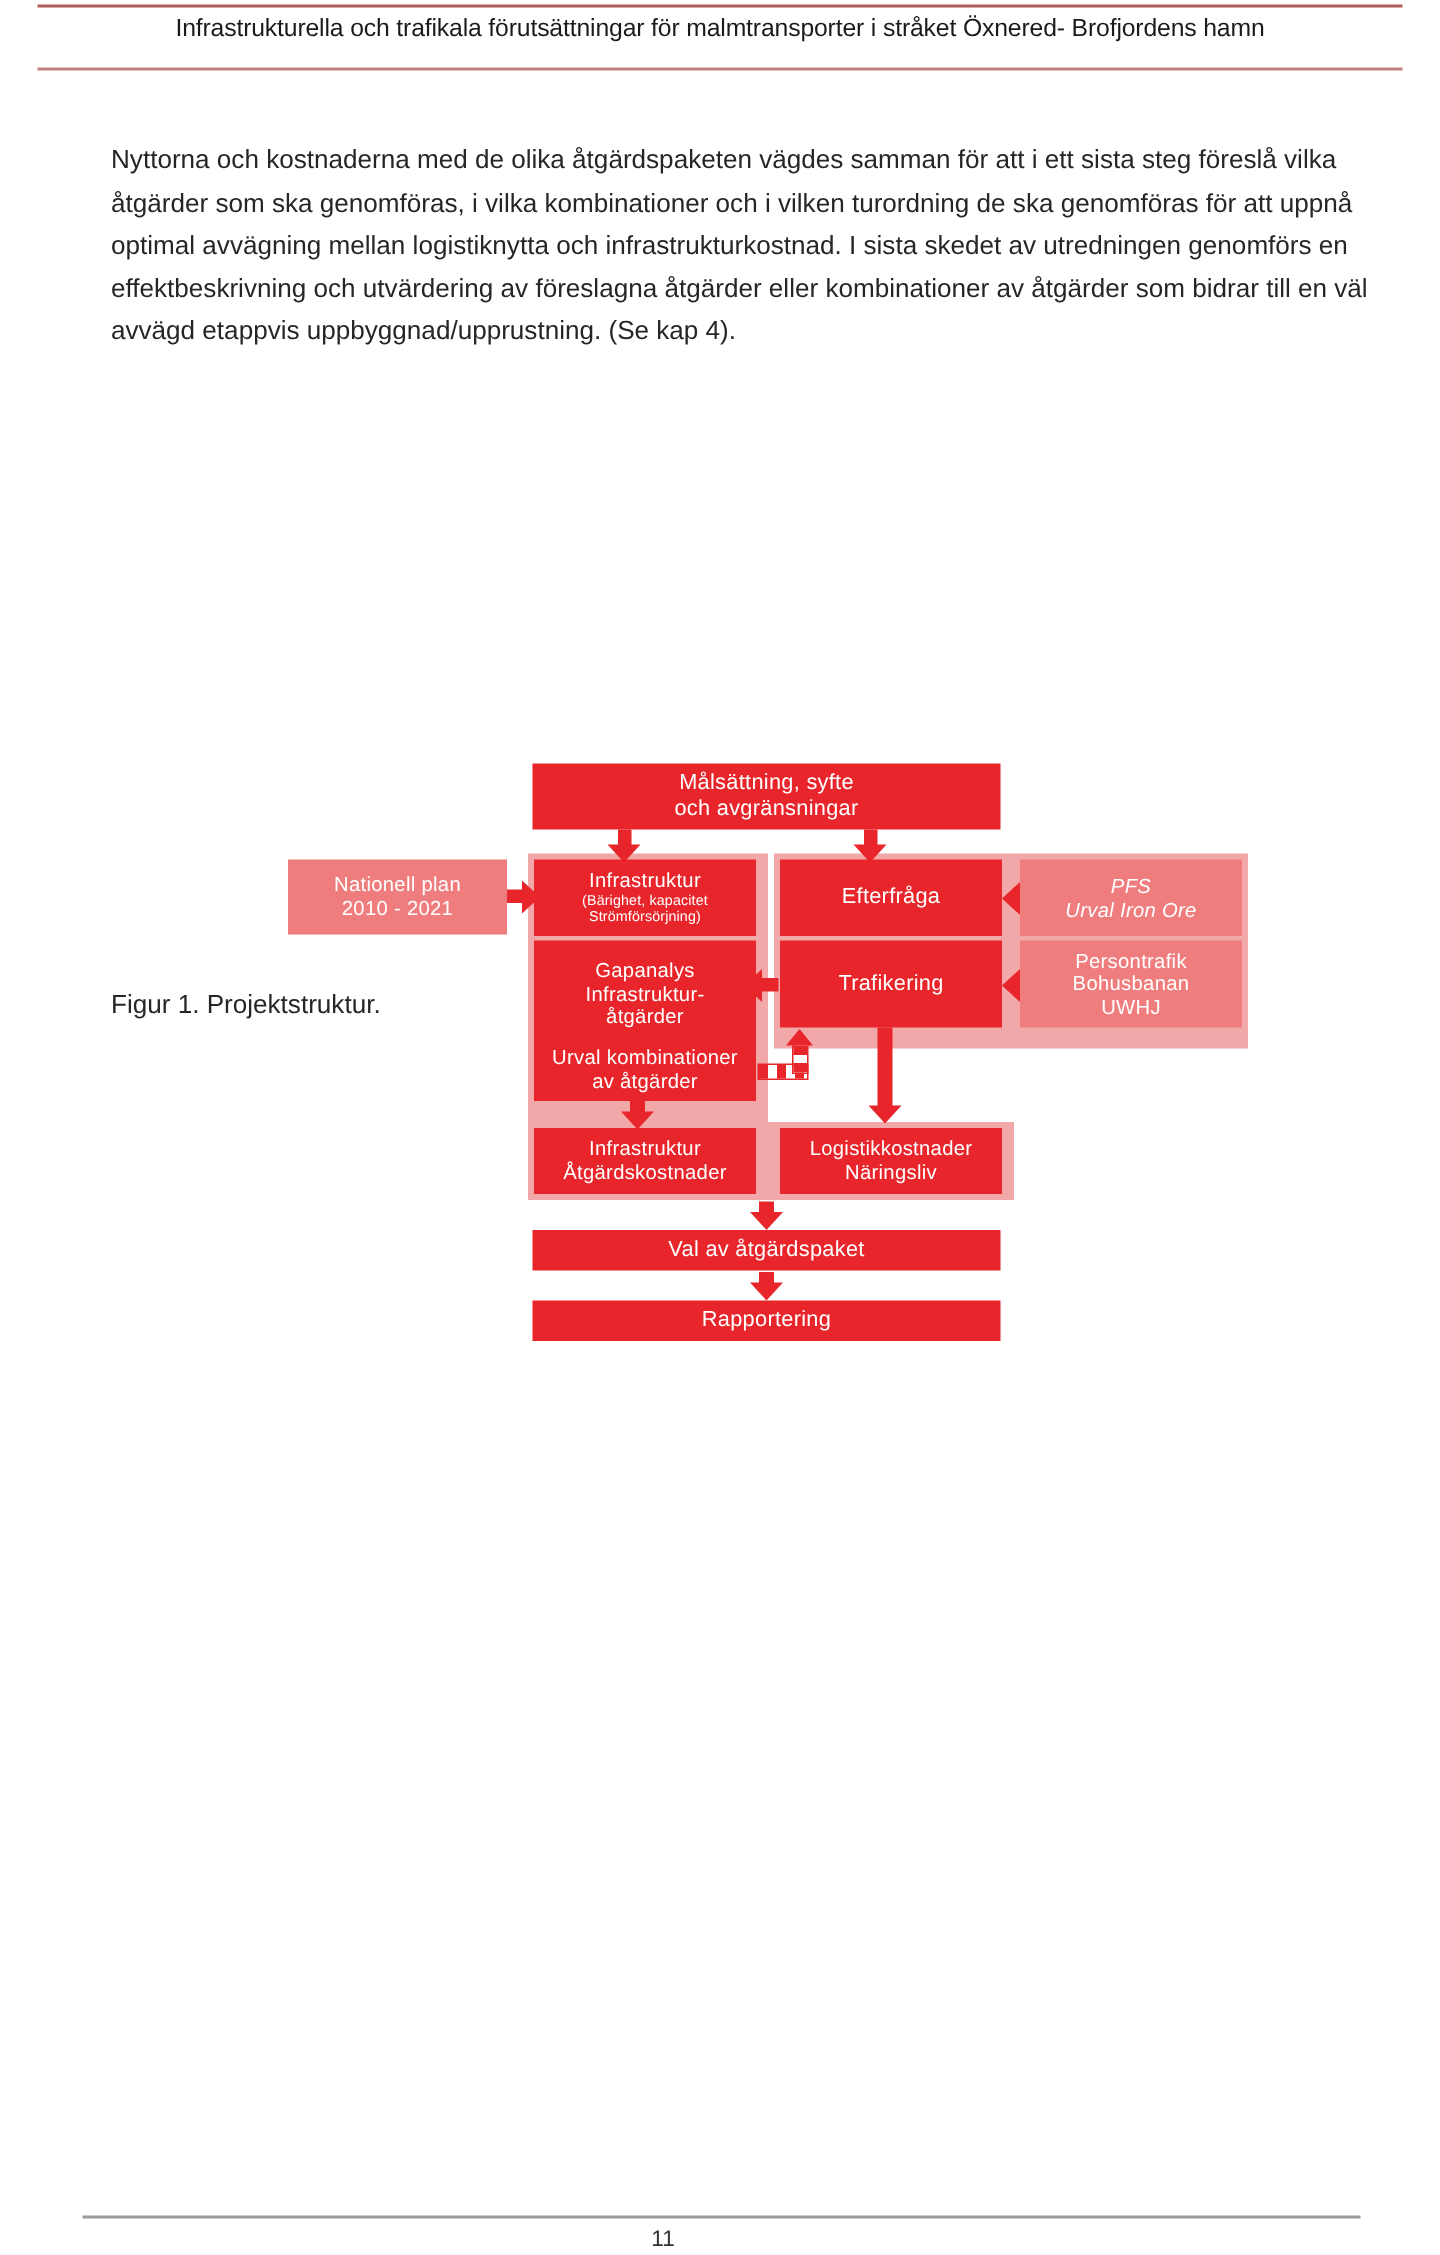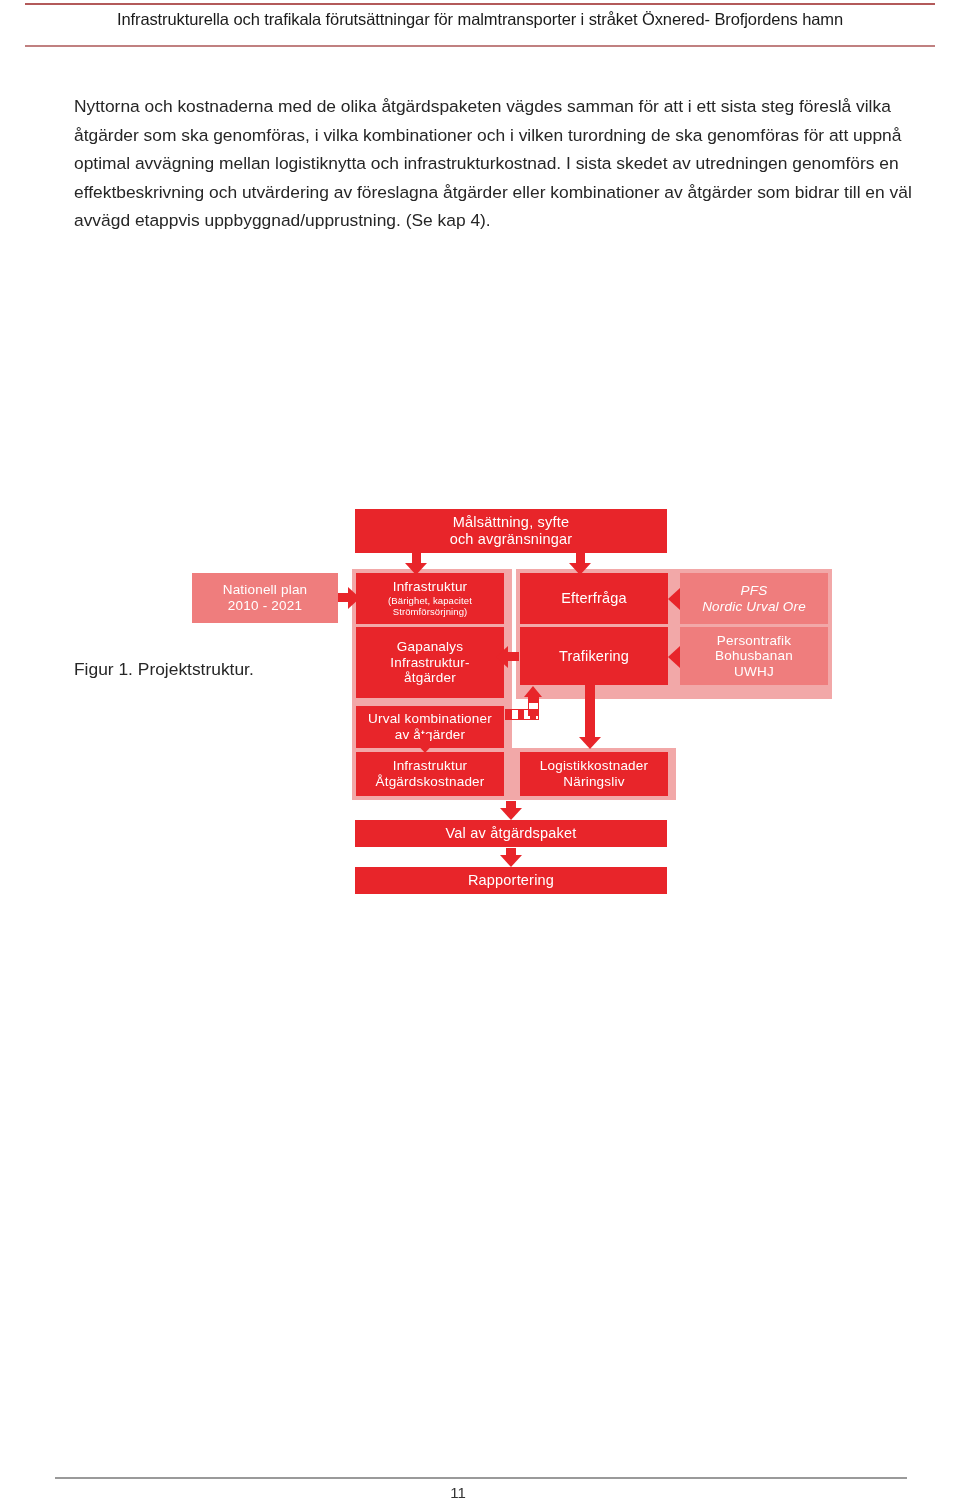--- a/index.html
+++ b/index.html
@@ -93,21 +93,21 @@
     position:absolute;left:74px;top:659px;
     font-size:17.4px;color:#262626;
   }
 
   
   #footer-rule{
     position:absolute;left:55px;top:1477px;width:852px;height:1.5px;background:#9a9a9a;
   }
   #page-number{
     position:absolute;left:0;top:1484px;width:884px;text-align:center;
-    font-size:15px;color:#333333;padding-left:16px;
+    font-size:15px;color:#333333;
   }
 </style>
 </head>
 <body>
 
 <div id="header">
   <div class="rule-top"></div>
   <div class="htitle">Infrastrukturella och trafikala förutsättningar för malmtransporter i stråket Öxnered- Brofjordens hamn</div>
   <div class="rule-bottom"></div>
 </div>
@@ -155,21 +155,21 @@
     <span class="t">Efterfråga</span>
   </div>
 
   <div class="arr" style="left:0;top:0;">
     <div class="shaft" style="left:680px;top:344px;width:11px;height:9px;"></div>
     <div class="head left" style="left:668px;top:338px;"></div>
   </div>
 
   <div class="box pale" style="left:680px;top:323px;width:148px;height:51px;font-size:13.5px;font-style:italic;">
     <span class="t">PFS</span>
-    <span class="t">Nordic Urval Ore</span>
+    <span class="t">Urval Iron Ore</span>
   </div>
 
   <div class="box solid" style="left:356px;top:377px;width:148px;height:71px;font-size:13.5px;">
     <span class="t">Gapanalys</span>
     <span class="t">Infrastruktur-</span>
     <span class="t">åtgärder</span>
   </div>
 
   <div class="arr" style="left:0;top:0;">
     <div class="shaft" style="left:508px;top:402px;width:11px;height:9px;"></div>
@@ -184,21 +184,21 @@
     <div class="shaft" style="left:680px;top:402px;width:11px;height:9px;"></div>
     <div class="head left" style="left:668px;top:396px;"></div>
   </div>
 
   <div class="box pale" style="left:680px;top:377px;width:148px;height:58px;font-size:13.5px;">
     <span class="t">Persontrafik</span>
     <span class="t">Bohusbanan</span>
     <span class="t">UWHJ</span>
   </div>
 
-  <div class="box solid" style="left:356px;top:456px;width:148px;height:42px;font-size:13.5px;">
+  <div class="box solid" style="left:356px;top:442px;width:148px;height:42px;font-size:13.5px;">
     <span class="t">Urval kombinationer</span>
     <span class="t">av åtgärder</span>
   </div>
 
   <div>
     <div class="dash-h" style="left:505px;top:459px;width:34px;"></div>
     <div class="dash-v" style="left:528px;top:446px;height:20px;"></div>
     <div class="dash-head-up" style="left:524px;top:436px;"></div>
   </div>
 

